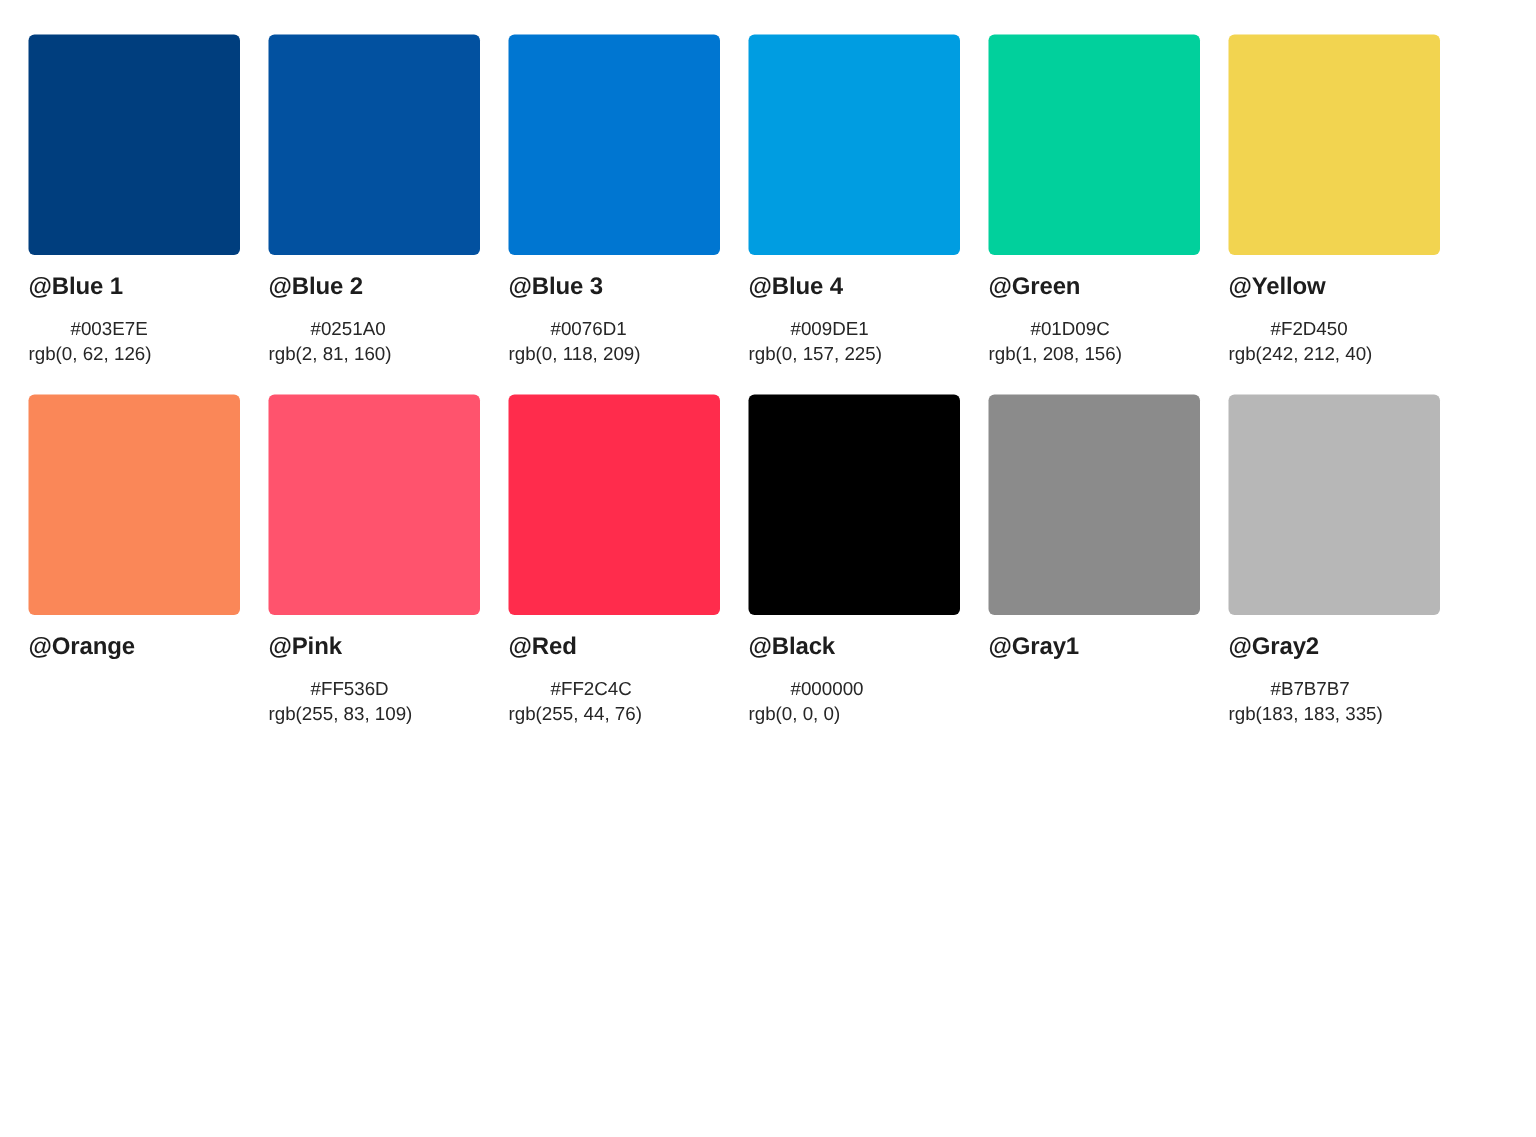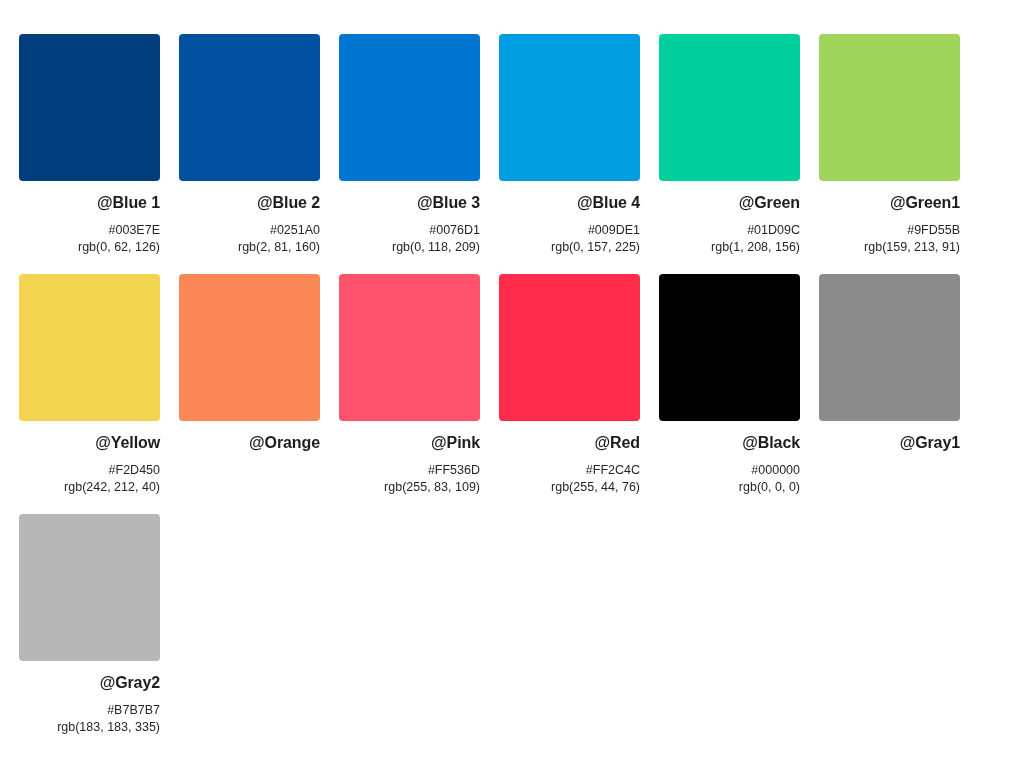--- a/index.html
+++ b/index.html
@@ -12,27 +12,26 @@
     height: 758px;
     background: #ffffff;
     font-family: "Liberation Sans", sans-serif;
     -webkit-font-smoothing: antialiased;
     overflow: hidden;
   }
 
   #palette-grid {
     box-sizing: border-box;
     width: 992px;
-    padding: 34px 0 0 19px;
+    padding: 23px 0 0 19px;
     display: grid;
     grid-template-columns: repeat(6, 141px);
     column-gap: 19px;
     row-gap: 0;
     align-content: start;
-    text-align: right;
   }
 
   .swatch-card {
     width: 141px;
     height: 240px;
     box-sizing: border-box;
   }
 
   .swatch-chip {
     width: 141px;
@@ -54,20 +53,21 @@
   .swatch-values {
     margin-top: 10px;
     font-size: 12.5px;
     line-height: 17px;
     color: #262626;
     white-space: nowrap;
   }
 
   .swatch-hex {
     display: block;
+    margin-left: 28px;
   }
 
   .swatch-rgb {
     display: block;
   }
 </style>
 </head>
 <body style="background: rgb(255, 255, 255);">
 
 <main id="palette-grid">
@@ -102,28 +102,20 @@
       <span class="swatch-hex">#009DE1</span>
       <span class="swatch-rgb">rgb(0, 157, 225)</span>
     </div>
   </div>
     <div class="swatch-card">
     <div class="swatch-chip" title="@Green" style="background-color: rgb(1, 208, 156);"></div>
     <div class="swatch-name">@Green</div>
     <div class="swatch-values">
       <span class="swatch-hex">#01D09C</span>
       <span class="swatch-rgb">rgb(1, 208, 156)</span>
-    </div>
-  </div>
-    <div class="swatch-card">
-    <div class="swatch-chip" title="@Green1" style="background-color: rgb(159, 213, 91);"></div>
-    <div class="swatch-name">@Green1</div>
-    <div class="swatch-values">
-      <span class="swatch-hex">#9FD55B</span>
-      <span class="swatch-rgb">rgb(159, 213, 91)</span>
     </div>
   </div>
     <div class="swatch-card">
     <div class="swatch-chip" title="@Yellow" style="background-color: rgb(242, 212, 80);"></div>
     <div class="swatch-name">@Yellow</div>
     <div class="swatch-values">
       <span class="swatch-hex">#F2D450</span>
       <span class="swatch-rgb">rgb(242, 212, 40)</span>
     </div>
   </div>

